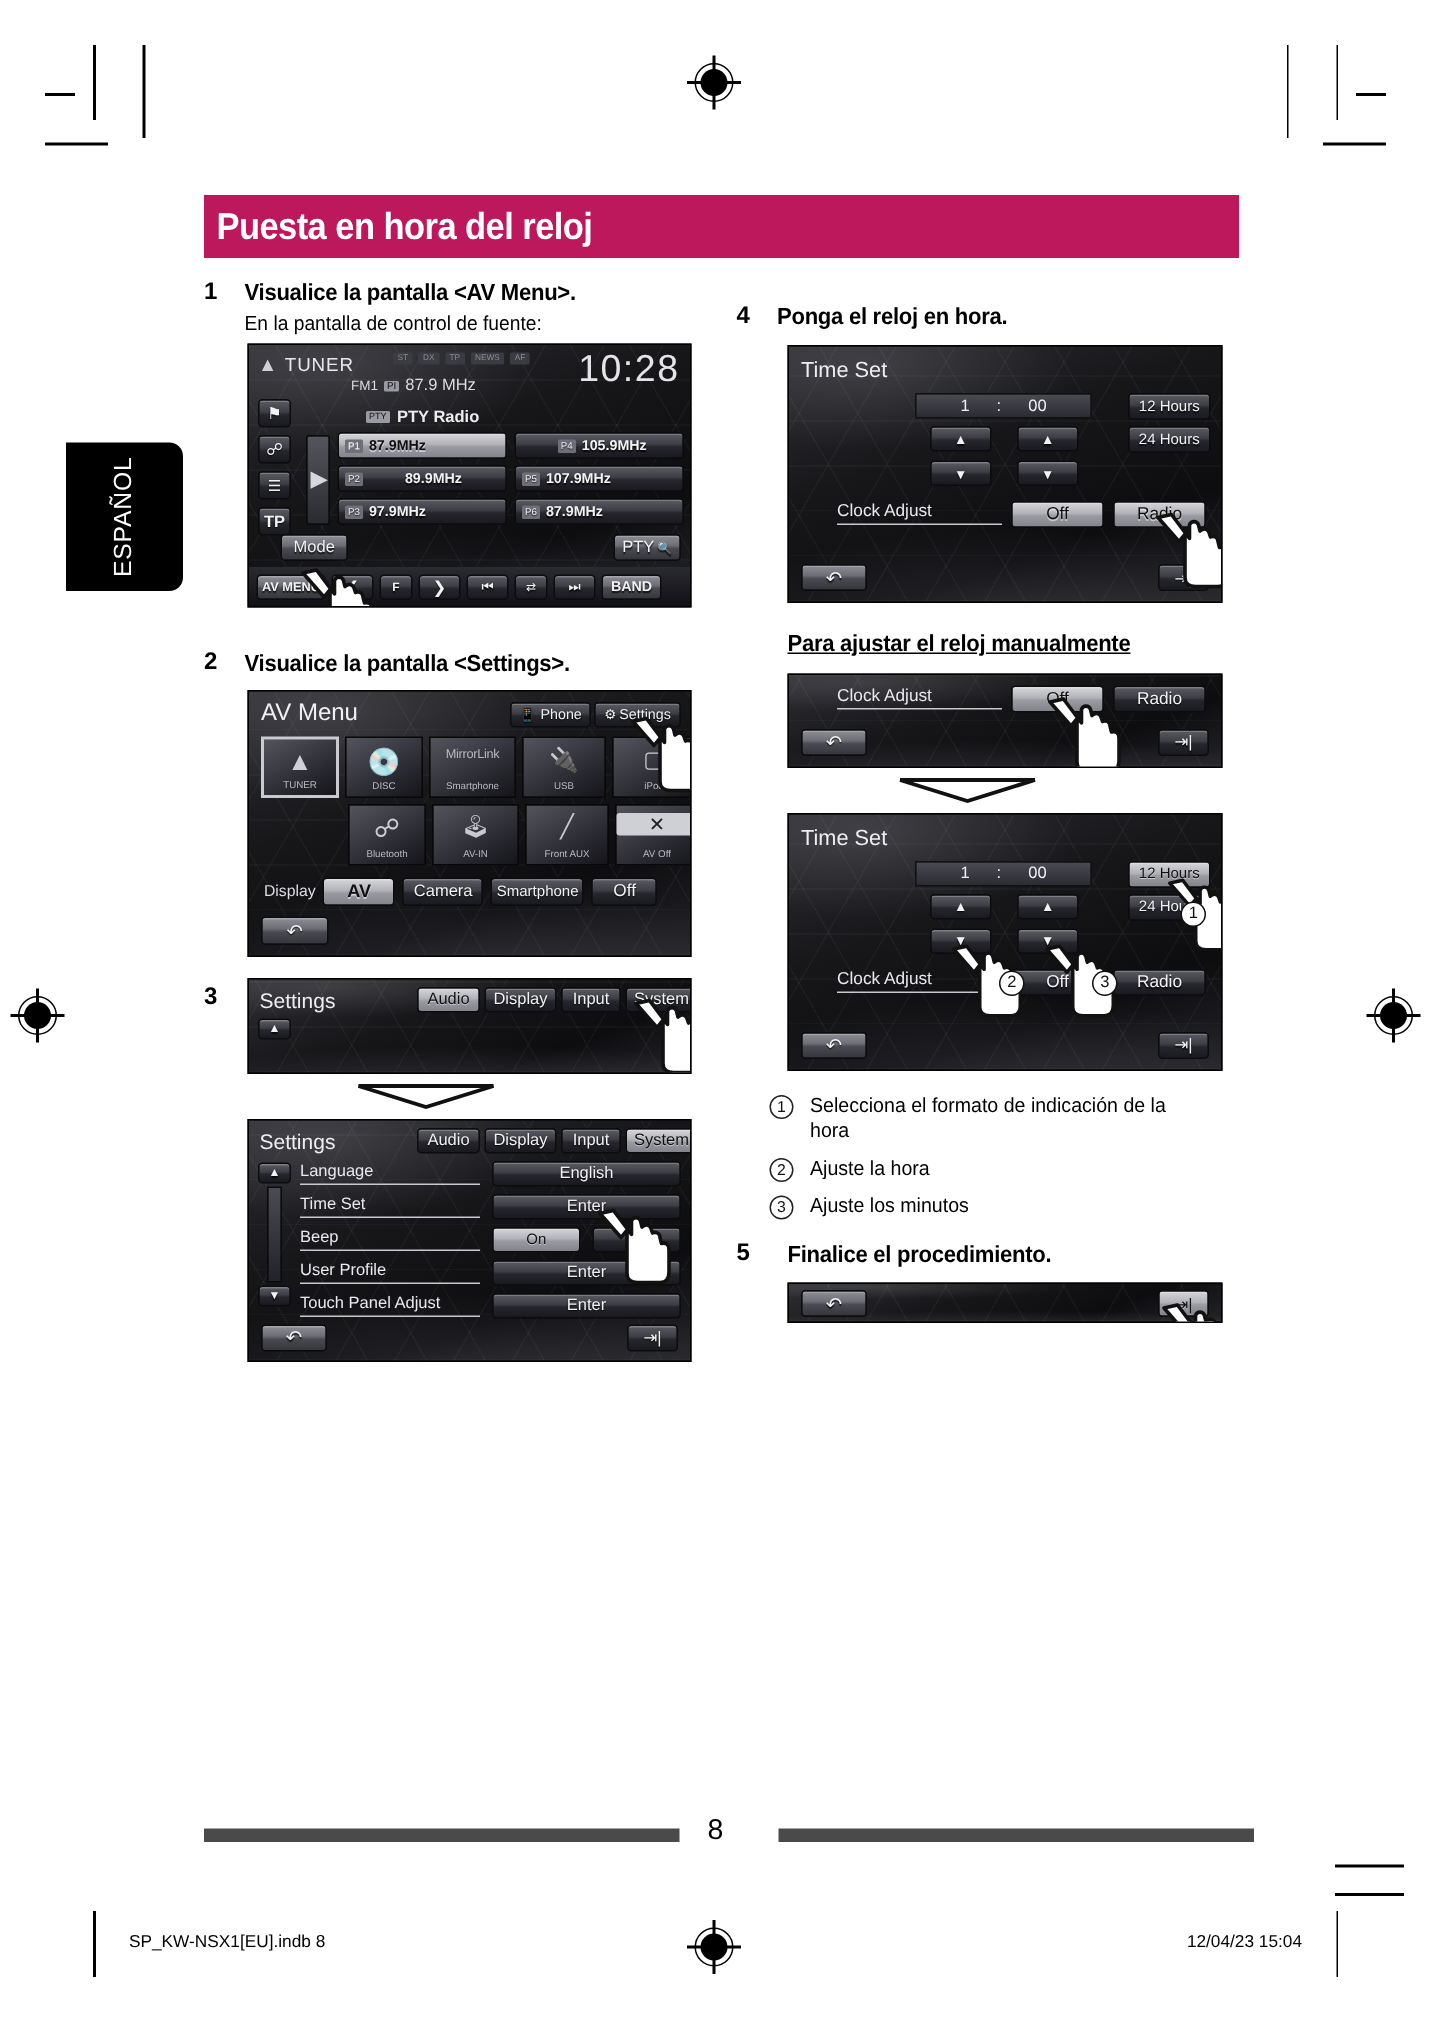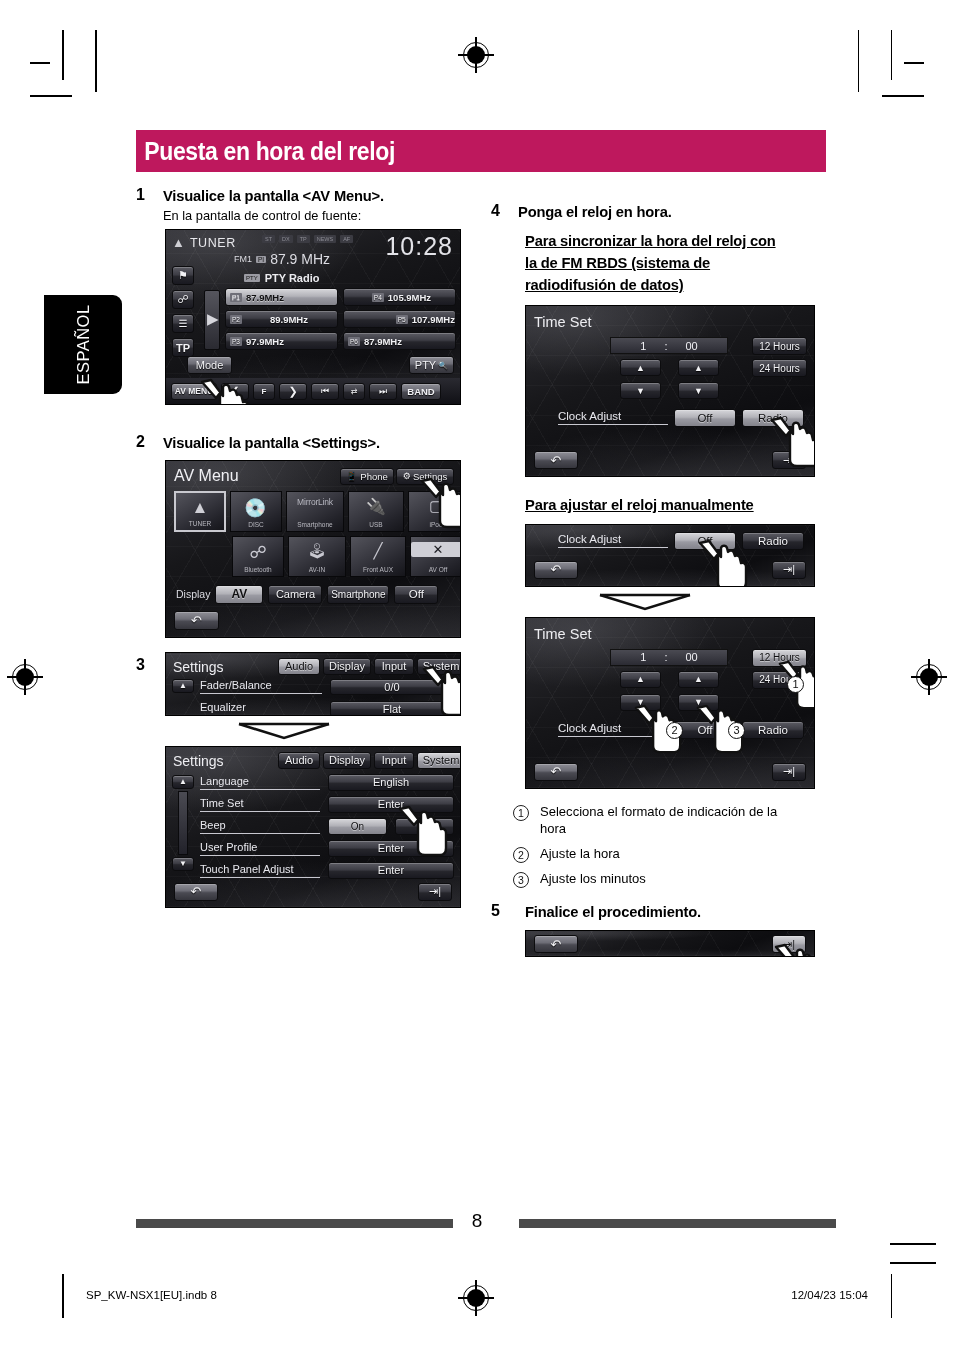--- a/index.html
+++ b/index.html
@@ -237,21 +237,21 @@
 
     <div class="shot" style="margin-left:29px; margin-top:6px; width:296px; height:176px;">
 
       <div style="position:absolute;left:6px;top:5px;display:flex;align-items:center;gap:5px;">
         <span style="font-size:13px;color:#cfcfd4;">▲</span>
         <span style="font-size:12.5px;color:#e8e8ec;letter-spacing:0.6px;">TUNER</span>
       </div>
       <div style="position:absolute;left:68px;top:21px;display:flex;align-items:center;gap:4px;">
         <span style="font-size:9px;color:#dcdce2;">FM1</span>
         <span style="font-size:6.5px;background:#9a9aa2;color:#111;padding:0 2px;border-radius:1px;">PI</span>
-        <span style="font-size:14px;color:#dcdce2;">87.9 MHz</span>
+        <span style="font-size:11px;color:#dcdce2;">87.9 MHz</span>
       </div>
       <div style="position:absolute;left:96px;top:5px;display:flex;gap:4px;">
         <span style="font-size:5.5px;background:#3b3b42;color:#8c8c94;padding:1px 3px;border-radius:1px;">ST</span>
         <span style="font-size:5.5px;background:#3b3b42;color:#8c8c94;padding:1px 3px;border-radius:1px;">DX</span>
         <span style="font-size:5.5px;background:#3b3b42;color:#8c8c94;padding:1px 3px;border-radius:1px;">TP</span>
         <span style="font-size:5.5px;background:#3b3b42;color:#8c8c94;padding:1px 3px;border-radius:1px;">NEWS</span>
         <span style="font-size:5.5px;background:#3b3b42;color:#8c8c94;padding:1px 3px;border-radius:1px;">AF</span>
       </div>
       <div style="position:absolute;right:7px;top:2px;font-size:25px;color:#e3e3e8;letter-spacing:1px;font-family:'Liberation Sans',sans-serif;">10:28</div>
 
@@ -274,21 +274,21 @@
           <span style="font-size:9.5px;font-weight:bold;">87.9MHz</span>
         </div>
         <div class="btn dark" style="height:18px;justify-content:center;padding-left:4px;gap:4px;">
           <span style="font-size:6.5px;background:#6f6f78;color:#f0f0f4;padding:1px 2px;border-radius:1px;">P4</span>
           <span style="font-size:9.5px;font-weight:bold;">105.9MHz</span>
         </div>
         <div class="btn dark" style="height:18px;justify-content:flex-start;padding-left:4px;gap:4px;">
           <span style="font-size:6.5px;background:#6f6f78;color:#f0f0f4;padding:1px 2px;border-radius:1px;">P2</span>
           <span style="font-size:9.5px;font-weight:bold;margin-left:24px;">89.9MHz</span>
         </div>
-        <div class="btn dark" style="height:18px;justify-content:flex-end;padding-left:4px;gap:4px;">
+        <div class="btn dark" style="height:18px;justify-content:flex-start;padding-left:4px;gap:4px;">
           <span style="font-size:6.5px;background:#6f6f78;color:#f0f0f4;padding:1px 2px;border-radius:1px;">P5</span>
           <span style="font-size:9.5px;font-weight:bold;">107.9MHz</span>
         </div>
         <div class="btn dark" style="height:18px;justify-content:flex-start;padding-left:4px;gap:4px;">
           <span style="font-size:6.5px;background:#6f6f78;color:#f0f0f4;padding:1px 2px;border-radius:1px;">P3</span>
           <span style="font-size:9.5px;font-weight:bold;">97.9MHz</span>
         </div>
         <div class="btn dark" style="height:18px;justify-content:flex-start;padding-left:4px;gap:4px;">
           <span style="font-size:6.5px;background:#6f6f78;color:#f0f0f4;padding:1px 2px;border-radius:1px;">P6</span>
           <span style="font-size:9.5px;font-weight:bold;">87.9MHz</span>
@@ -402,30 +402,20 @@
 
     <div class="shot" style="margin-left:29px; margin-top:-4px; width:296px; height:64px;">
       <div style="position:absolute;left:7px;top:6px;font-size:14px;color:#eeeef2;">Settings</div>
       <div style="position:absolute;left:112px;top:5px;display:flex;gap:3px;">
         <div class="btn sel" style="width:42px;height:17px;font-size:11px;">Audio</div>
         <div class="btn dark" style="width:48px;height:17px;font-size:11px;">Display</div>
         <div class="btn dark" style="width:40px;height:17px;font-size:11px;">Input</div>
         <div class="btn dark" style="width:48px;height:17px;font-size:11px;">System</div>
       </div>
       <div class="btn dark" style="position:absolute;left:6px;top:26px;width:22px;height:14px;font-size:8px;">▲</div>
-      <div style="position:absolute;left:34px;top:26px;right:6px;">
-        <div style="display:flex;align-items:center;gap:8px;">
-          <div style="width:122px;font-size:11px;color:#e8e8ee;border-bottom:1.2px solid #c8c8d0;padding-bottom:2px;">Fader/Balance</div>
-          <div class="btn dark" style="flex:1;height:16px;font-size:11px;">0/0</div>
-        </div>
-        <div style="display:flex;align-items:center;gap:8px;margin-top:6px;">
-          <div style="width:122px;font-size:11px;color:#e8e8ee;border-bottom:1.2px solid #c8c8d0;padding-bottom:2px;">Equalizer</div>
-          <div class="btn dark" style="flex:1;height:16px;font-size:11px;">Flat</div>
-        </div>
-      </div>
       <div class="hand" style="right:-16px;top:10px;">
         <svg width="58" height="54" viewBox="0 0 58 54">
           <path d="M6 6 L20 22 L24 17 L24 46 C24 50 27 52 31 52 L46 52 C50 52 52 49 52 45 L52 30 C52 27 50 25 47 26 L46 22 C46 19 43 18 41 19 L40 16 C39 13 36 13 34 15 L33 11 C32 8 28 8 27 11 L27 20 L15 4 Z" fill="#ffffff" stroke="#111111" stroke-width="2.4" stroke-linejoin="round"></path>
         </svg>
       </div>
     </div>
 
     <svg class="chev" width="96" height="20" viewBox="0 0 96 20" style="margin-left:100px;">
       <path d="M3 3 L48 17 L93 3" fill="none" stroke="#111" stroke-width="2.6"></path>
       <path d="M3 3 L93 3" fill="none" stroke="#111" stroke-width="2.6"></path>
@@ -486,23 +476,20 @@
 
   <div class="col-right">
 
     <div class="step" style="margin-top:16px;">
       <div class="step-num">4</div>
       <div class="step-body">
         <div class="step-title">Ponga el reloj en hora.</div>
       </div>
     </div>
 
-    <div style="padding-left:34px;">
-      <div class="sub-head" style="max-width:280px;">Para sincronizar la hora del reloj con la de FM RBDS (sistema de radiodifusión de datos)</div>
-    </div>
 
     <div class="shot" style="margin-left:34px; margin-top:9px; width:290px; height:172px;">
       <div style="position:absolute;left:8px;top:8px;font-size:14.5px;color:#eeeef2;">Time Set</div>
 
       <div style="position:absolute;left:84px;top:31px;width:118px;height:17px;background:linear-gradient(180deg,#4a4a52,#2b2b33);border:1px solid #111;display:flex;align-items:center;justify-content:center;gap:18px;">
         <span style="font-size:11px;color:#f0f0f4;">1</span>
         <span style="font-size:11px;color:#f0f0f4;">:</span>
         <span style="font-size:11px;color:#f0f0f4;">00</span>
       </div>
 

